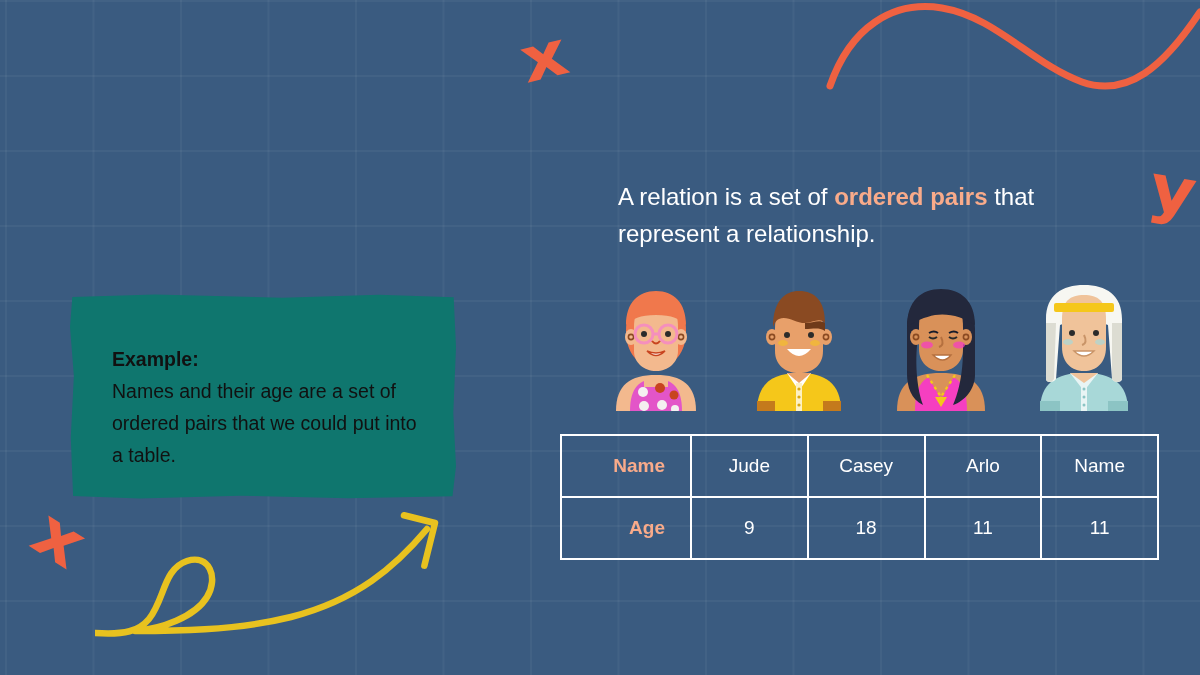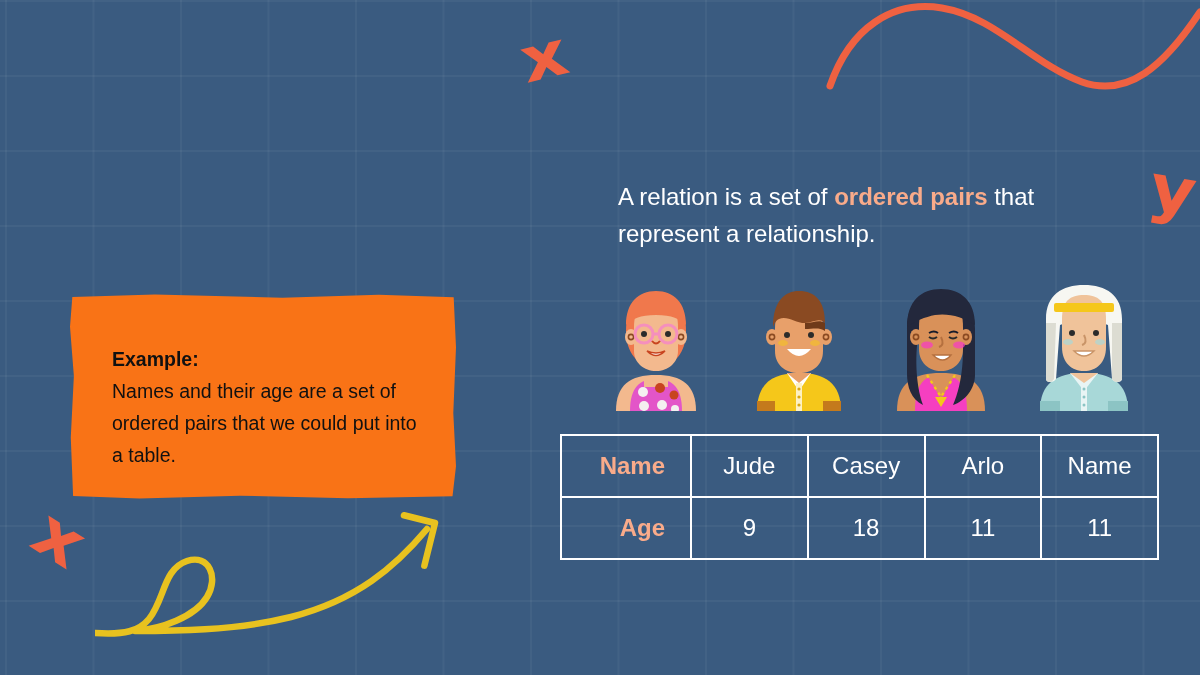--- a/index.html
+++ b/index.html
@@ -77,21 +77,21 @@
     white-space: pre-line;
   }
 
   
   #example-card {
     position: absolute;
     left: 70px;
     top: 294px;
     width: 386px;
     height: 205px;
-    background: #f97316;
+    background: #0f766e;
     box-sizing: border-box;
     padding: 50px 36px 0 42px;
     clip-path: polygon(
       0.6% 1.5%, 22% 0.3%, 55% 1.8%, 80% 0.4%, 99.4% 1.6%,
       100% 26%, 99.3% 58%, 100% 84%, 99.1% 98.6%,
       72% 99.6%, 44% 98.4%, 18% 99.7%, 0.8% 98.5%,
       0.2% 70%, 1% 40%, 0% 16%
     );
   }
   #example-card .card-text {
@@ -141,21 +141,21 @@
     width: 599px;
     border-collapse: collapse;
     table-layout: fixed;
   }
   #relation-table td {
     border: 2px solid #ffffff;
     height: 58px;
     text-align: center;
     vertical-align: middle;
     color: #ffffff;
-    font-size: 24px;
+    font-size: 19px;
   }
   #relation-table td.rowhead {
     color: #f9ab8a;
     font-weight: 700;
     text-align: right;
     padding-right: 25px;
     width: 102px;
   }
 </style>
 </head>

